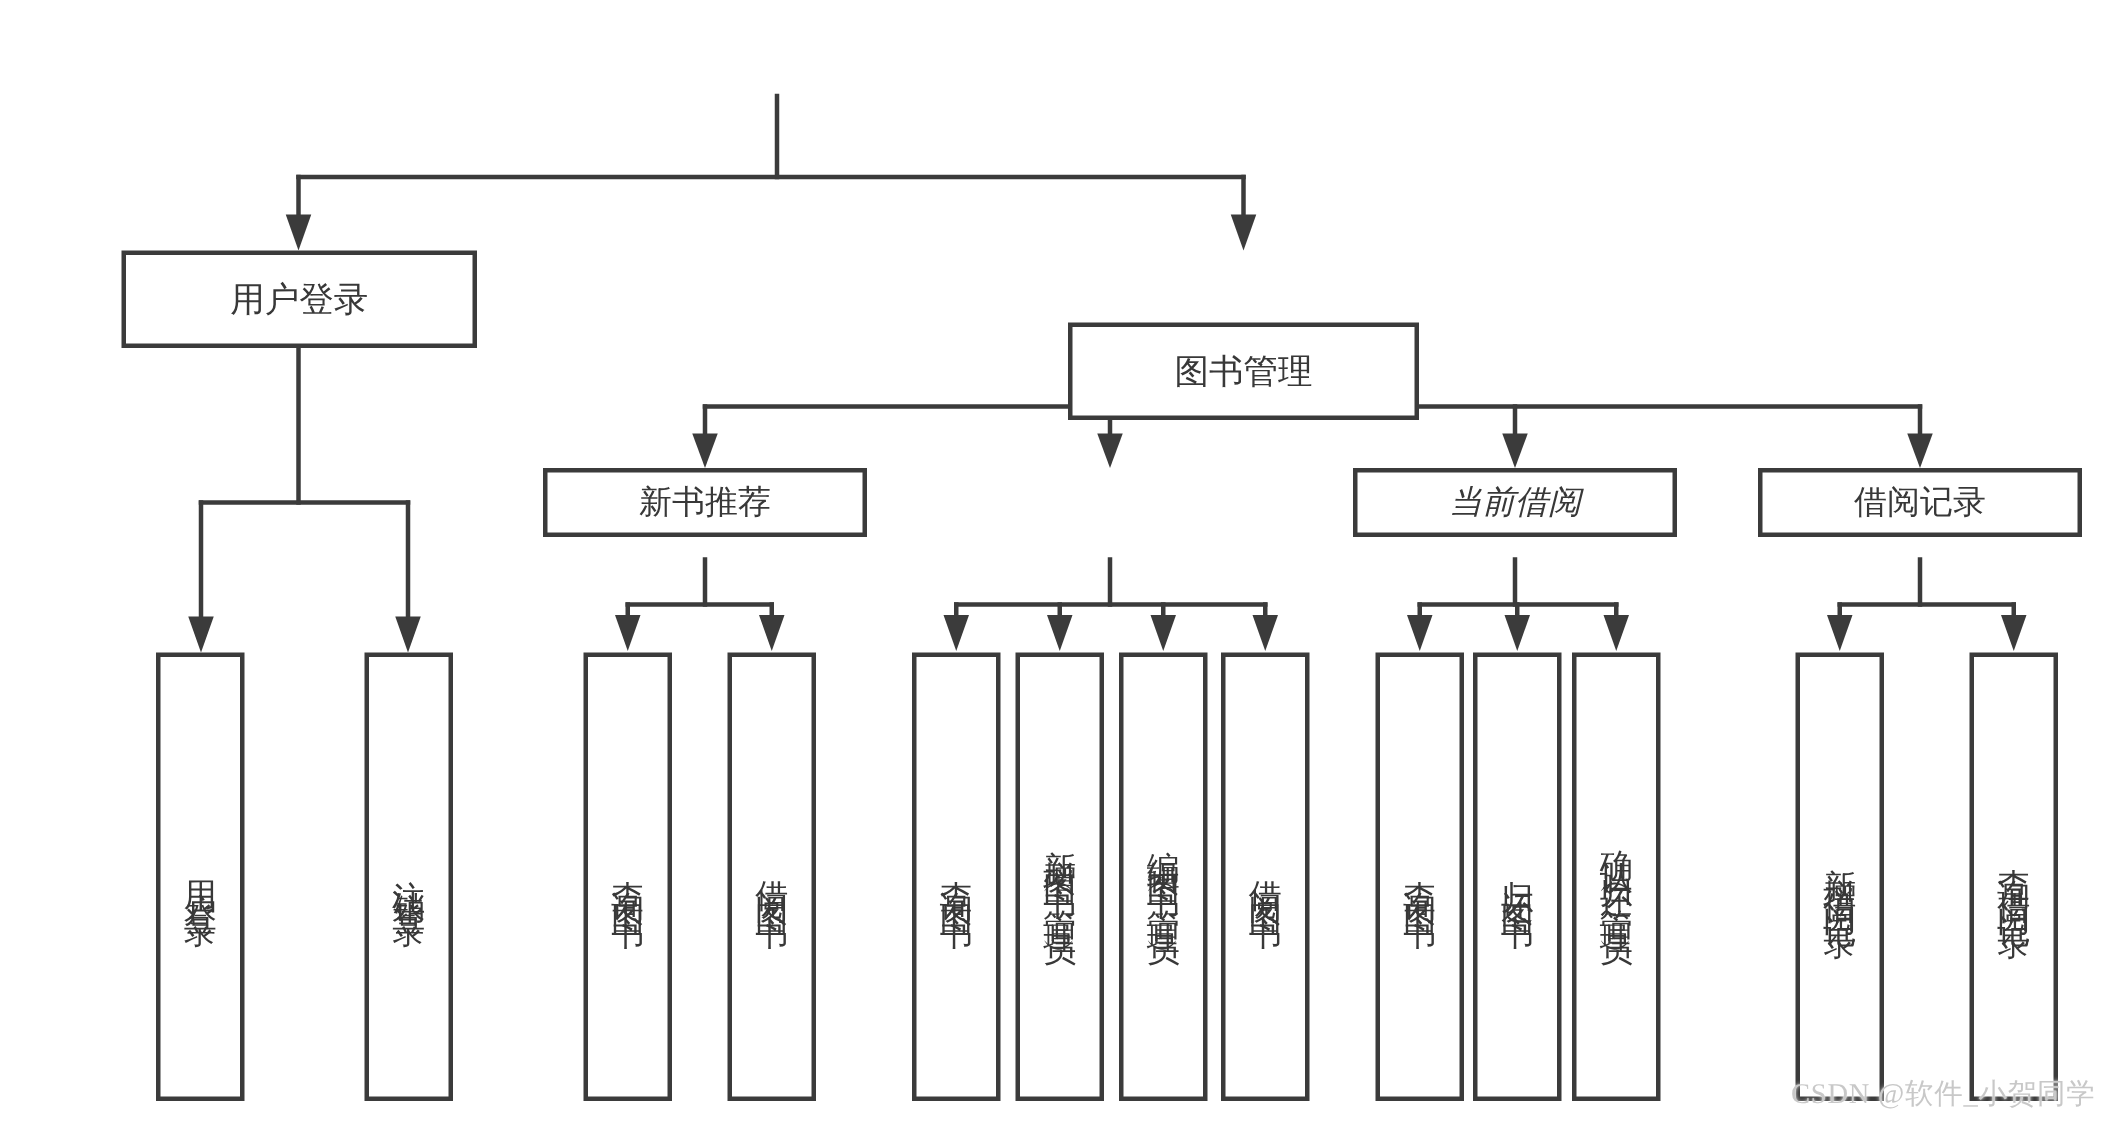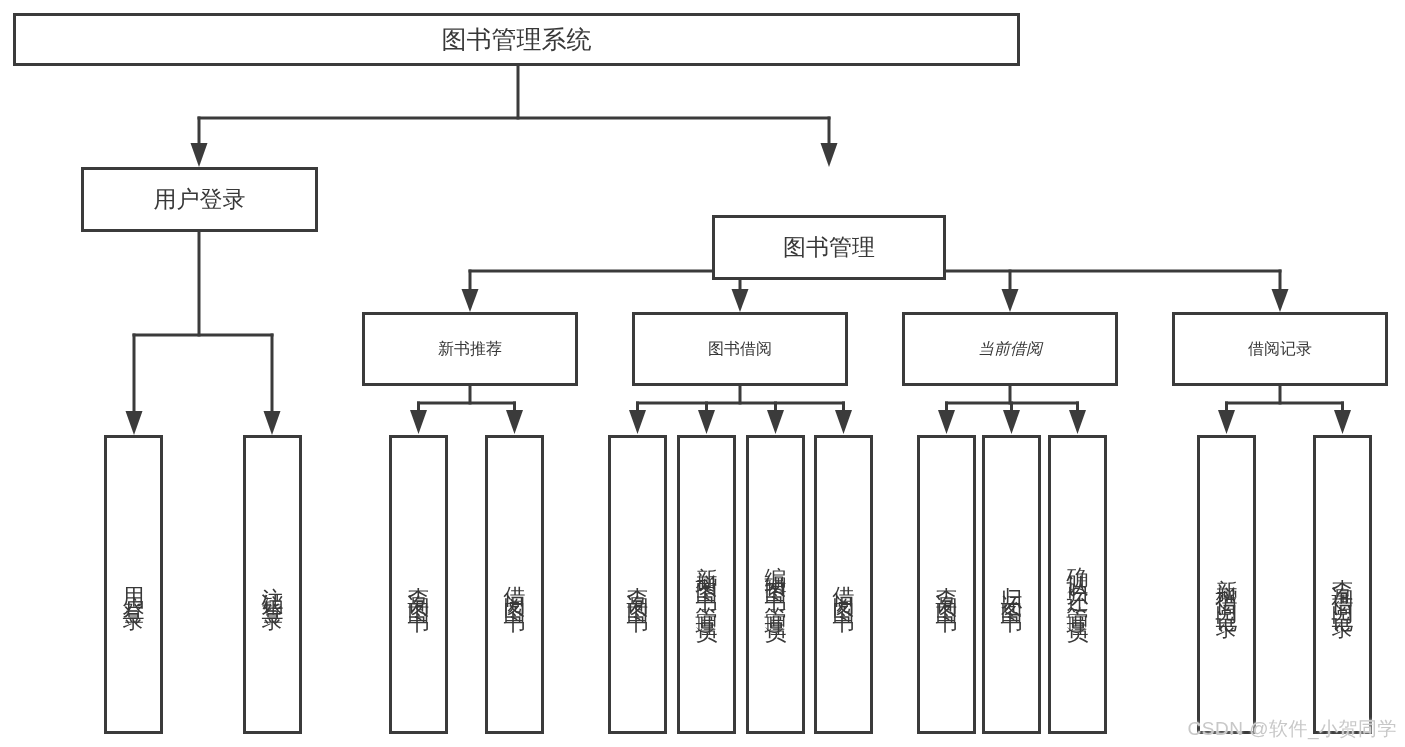--- a/index.html
+++ b/index.html
@@ -27,37 +27,38 @@
     border:3px solid var(--line);
     display:flex;
     align-items:center;
     justify-content:center;
     text-align:center;
     color:var(--text);
     z-index:2;
   }
   .root{left:13px;top:13px;width:1007px;height:53px;font-size:25px;}
   .lvl2{top:167px;height:65px;font-size:23px;}
-  .lvl3{top:312px;height:74px;font-size:16px;width:216px;}
+  .lvl3{top:312px;height:46px;font-size:22px;width:216px;}
   .leaf{top:435px;height:299px;width:59px;font-size:22px;}
   .vtext{
     writing-mode:vertical-rl;
     text-orientation:mixed;
     letter-spacing:8px;
     line-height:1;
     white-space:nowrap;
   }
   .watermark{
     position:absolute;
     right:8px;bottom:5px;
     font-size:19px;
     letter-spacing:.5px;
     color:var(--watermark);
     text-shadow:0 0 3px rgba(255,255,255,.95), 0 0 1px rgba(255,255,255,.9);
     z-index:5;
+    font-family:Liberation Serif, serif;
   }
 </style>
 </head>
 <body>
 
 <div id="stage">
 
   <svg width="1405" height="747" viewBox="0 0 1405 747" fill="none" stroke="currentColor" stroke-width="3" stroke-linecap="square">
 
     <g>
@@ -127,27 +128,25 @@
     <g>
       <path d="M1280 373 V403"></path>
       <path d="M1226.5 403 H1342.5"></path>
       <path d="M1226.5 403 V411"></path>
       <polygon points="1218,410 1235,410 1226.5,434" fill="currentColor" stroke="none"></polygon>
       <path d="M1342.5 403 V411"></path>
       <polygon points="1334,410 1351,410 1342.5,434" fill="currentColor" stroke="none"></polygon>
     </g>
   </svg>
 
-  <div class="box root">图书管理系统</div>
 
   <div class="box lvl2" style="left:81px;width:237px;">用户登录</div>
   <div class="box lvl2" style="left:712px;width:234px;margin-top:48px;">图书管理</div>
 
   <div class="box lvl3" style="left:362px;">新书推荐</div>
-  <div class="box lvl3" style="left:632px;">图书借阅</div>
   <div class="box lvl3" style="left:902px;font-style:italic;">当前借阅</div>
   <div class="box lvl3" style="left:1172px;">借阅记录</div>
 
   <div class="box leaf" style="left:104px;">
     <span class="vtext">用户登录</span>
   </div>
   <div class="box leaf" style="left:243px;">
     <span class="vtext">注销登录</span>
   </div>
 

